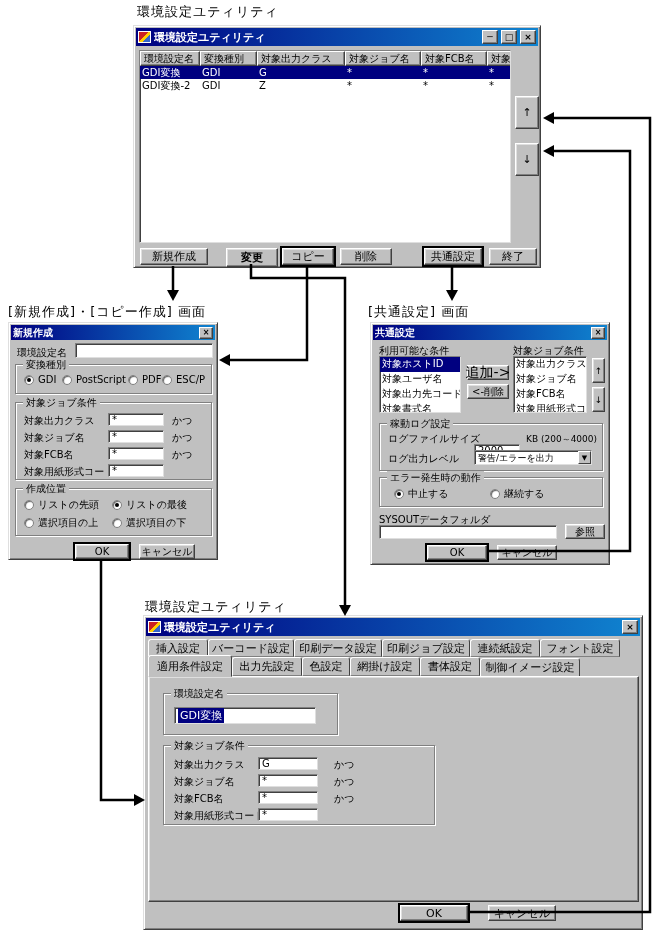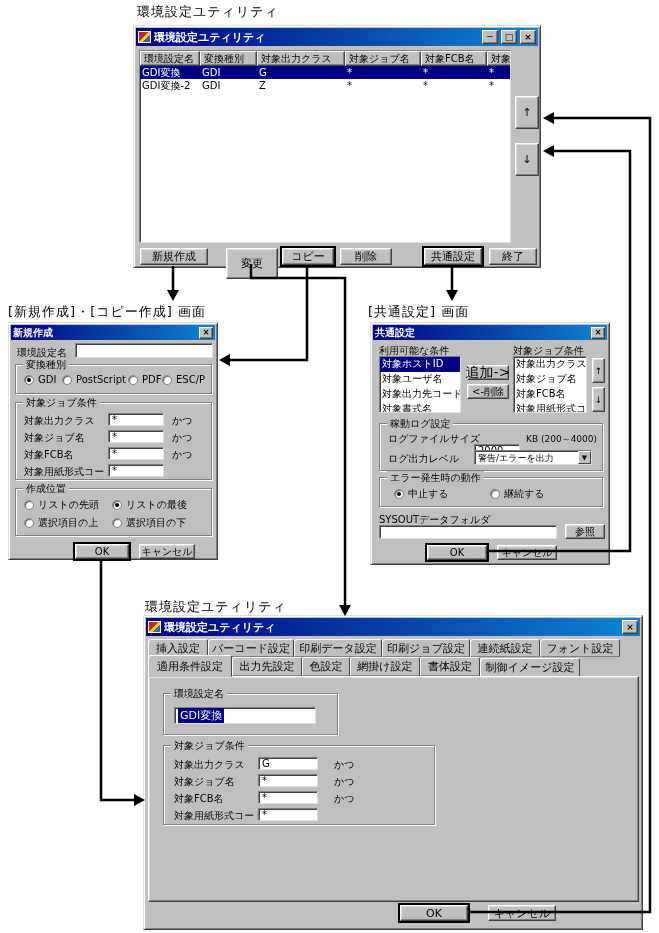--- a/index.html
+++ b/index.html
@@ -95,21 +95,21 @@
         <span class="cell" style="left:207px;">*</span>
         <span class="cell" style="left:283px;">*</span>
         <span class="cell" style="left:349px;">*</span>
       </div>
     </div>
 
     <div class="btn" style="left:381px;top:70px;width:24px;height:33px;">↑</div>
     <div class="btn" style="left:381px;top:117px;width:24px;height:33px;">↓</div>
 
     <div class="btn" style="left:6px;top:222px;width:68px;height:17px;">新規作成</div>
-    <div class="btn" style="left:92px;top:222px;width:52px;height:31px;">変更</div>
+    <div class="btn" style="left:92px;top:222px;width:52px;height:19px;font-weight:bold;">変更</div>
     <div class="btn annot" style="left:148px;top:222px;width:52px;height:17px;">コピー</div>
     <div class="btn" style="left:206px;top:222px;width:52px;height:17px;">削除</div>
     <div class="btn annot" style="left:290px;top:222px;width:58px;height:17px;">共通設定</div>
     <div class="btn" style="left:355px;top:222px;width:48px;height:17px;">終了</div>
   </div>
 
   <div class="win" style="left:8px;top:322px;width:210px;height:238px;">
     <div class="titlebar small">
       <span class="title">新規作成</span>
       <span class="winbtn sm">×</span>

